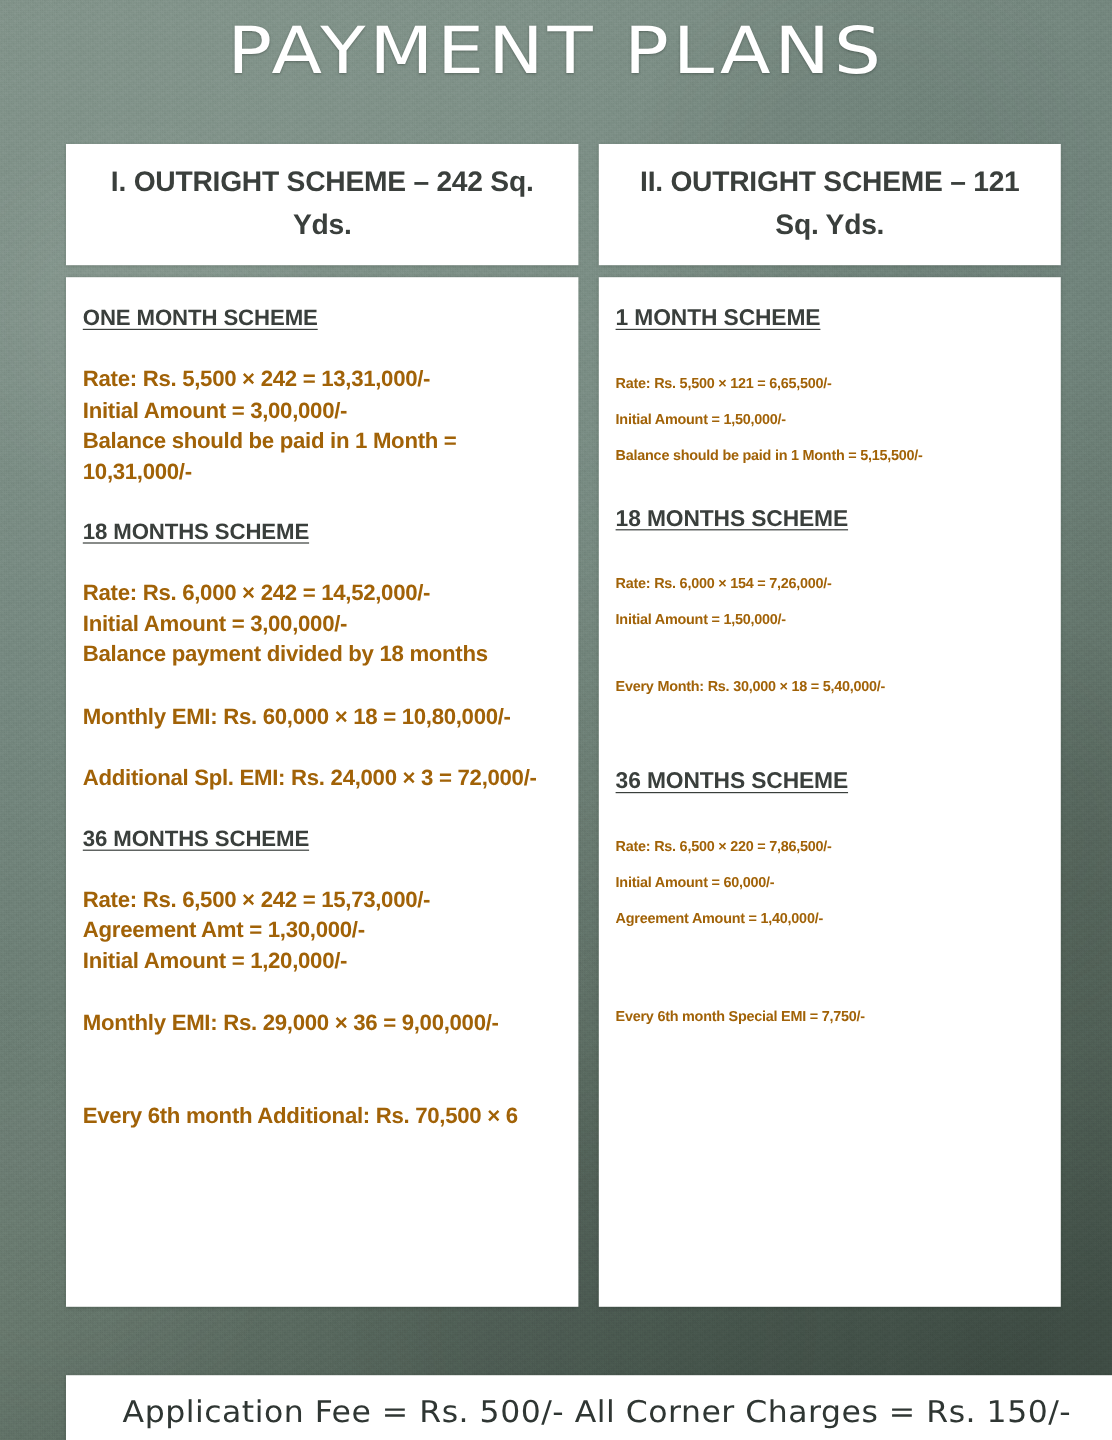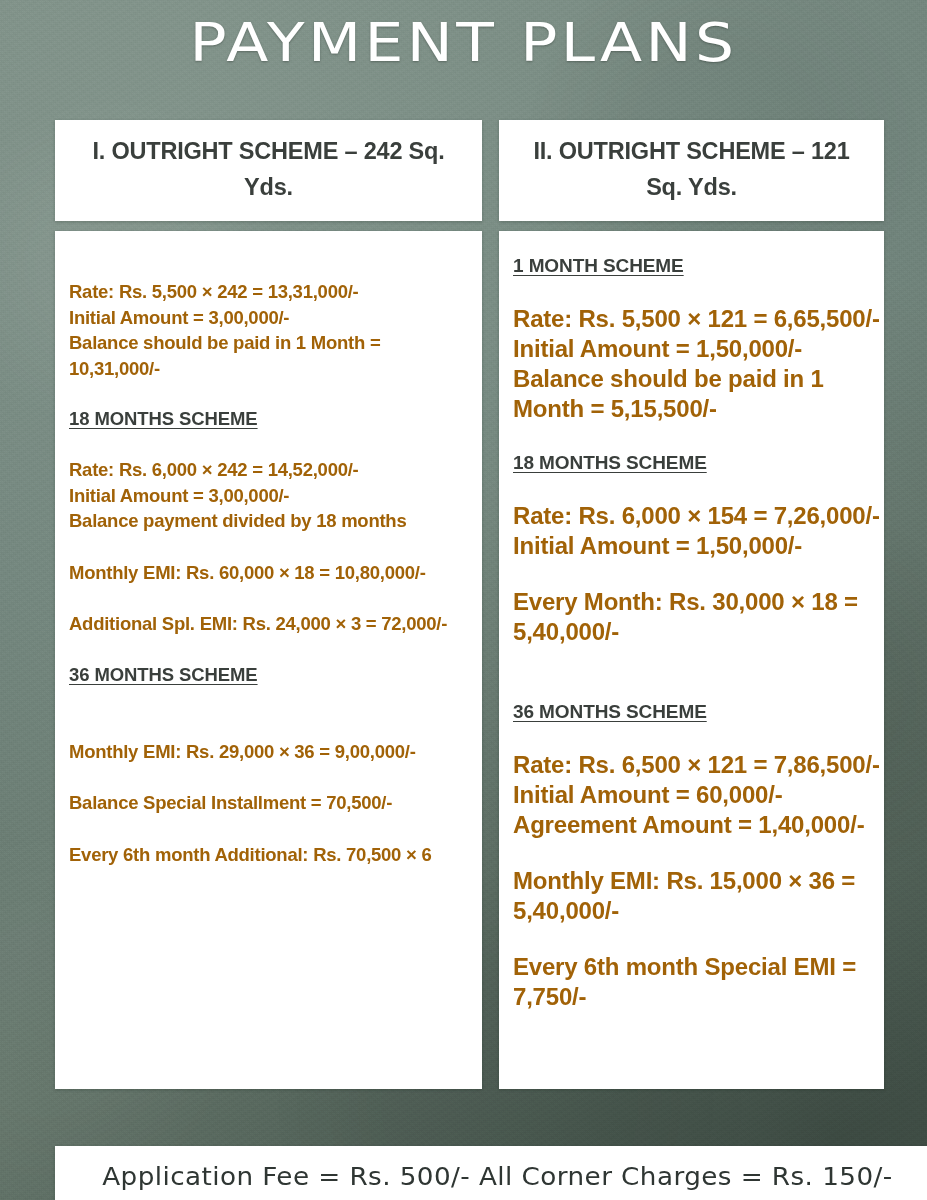--- a/index.html
+++ b/index.html
@@ -138,21 +138,21 @@
   .para {
     color: #a16207;
     font-family: "Liberation Sans", sans-serif;
     font-weight: bold;
     font-size: 18.5px;
     line-height: 25.5px;
     margin: 0;
     letter-spacing: -0.25px;
   }
   .column.right .scheme-title { font-size: 19px; line-height: 25px; }
-  .column.right .para { font-size: 24px; line-height: 30px; letter-spacing: -0.2px; }
+  .column.right .para { font-size: 12px; line-height: 30px; letter-spacing: -0.2px; }
   .gap-26 { height: 26px; }
 
   
   #footer {
     position: absolute;
     left: 55px;
     top: 1146px;
     width: 885px;
     height: 62px;
     background: #ffffff;
@@ -186,20 +186,21 @@
   <div id="columns">
 
     <div class="column left">
 
       <div class="card-header">
         <div class="card-header-text">I. OUTRIGHT SCHEME – 242 Sq. Yds.</div>
       </div>
 
       <div class="card-body">
 
+        <div class="scheme-title">ONE MONTH SCHEME</div>
         <div class="gap-26"></div>
         <div class="para" style="white-space:pre-line">Rate: Rs. 5,500 × 242 = 13,31,000/-
 Initial Amount = 3,00,000/-
 Balance should be paid in 1 Month = 10,31,000/-</div>
 
         <div class="gap-26"></div>
 
         <div class="scheme-title">18 MONTHS SCHEME</div>
         <div class="gap-26"></div>
         <div class="para" style="white-space:pre-line">Rate: Rs. 6,000 × 242 = 14,52,000/-
@@ -207,24 +208,26 @@
 Balance payment divided by 18 months</div>
         <div class="gap-26"></div>
         <div class="para" style="white-space:pre-line">Monthly EMI: Rs. 60,000 × 18 = 10,80,000/-</div>
         <div class="gap-26"></div>
         <div class="para" style="white-space:pre-line">Additional Spl. EMI: Rs. 24,000 × 3 = 72,000/-</div>
 
         <div class="gap-26"></div>
 
         <div class="scheme-title">36 MONTHS SCHEME</div>
         <div class="gap-26"></div>
+        <div class="para" style="white-space:pre-line">Rate: Rs. 6,500 × 242 = 15,73,000/-
+Agreement Amt = 1,30,000/-
+Initial Amount = 1,20,000/-</div>
         <div class="gap-26"></div>
         <div class="para" style="white-space:pre-line">Monthly EMI: Rs. 29,000 × 36 = 9,00,000/-</div>
         <div class="gap-26"></div>
-        <div class="para" style="white-space:pre-line">Balance Special Installment = 70,500/-</div>
         <div class="gap-26"></div>
         <div class="para" style="white-space:pre-line">Every 6th month Additional: Rs. 70,500 × 6</div>
 
       </div>
     </div>
 
     <div class="column right">
 
       <div class="card-header">
         <div class="card-header-text">II. OUTRIGHT SCHEME – 121 Sq. Yds.</div>
@@ -245,25 +248,24 @@
         <div class="para" style="white-space:pre-line">Rate: Rs. 6,000 × 154 = 7,26,000/-
 Initial Amount = 1,50,000/-</div>
         <div class="gap-26"></div>
         <div class="para" style="white-space:pre-line">Every Month: Rs. 30,000 × 18 = 5,40,000/-</div>
         <div class="gap-26"></div>
 
         <div class="gap-26"></div>
 
         <div class="scheme-title">36 MONTHS SCHEME</div>
         <div class="gap-26"></div>
-        <div class="para" style="white-space:pre-line">Rate: Rs. 6,500 × 121 = 7,86,500/-
+        <div class="para" style="white-space:pre-line">Rate: Rs. 6,500 × 220 = 7,86,500/-
 Initial Amount = 60,000/-
 Agreement Amount = 1,40,000/-</div>
         <div class="gap-26"></div>
-        <div class="para" style="white-space:pre-line">Monthly EMI: Rs. 15,000 × 36 = 5,40,000/-</div>
         <div class="gap-26"></div>
         <div class="para" style="white-space:pre-line">Every 6th month Special EMI = 7,750/-</div>
 
       </div>
     </div>
 
   </div>
 
   <div id="footer">
     <div id="footer-text">Application Fee = Rs. 500/- All Corner Charges = Rs. 150/-</div>

